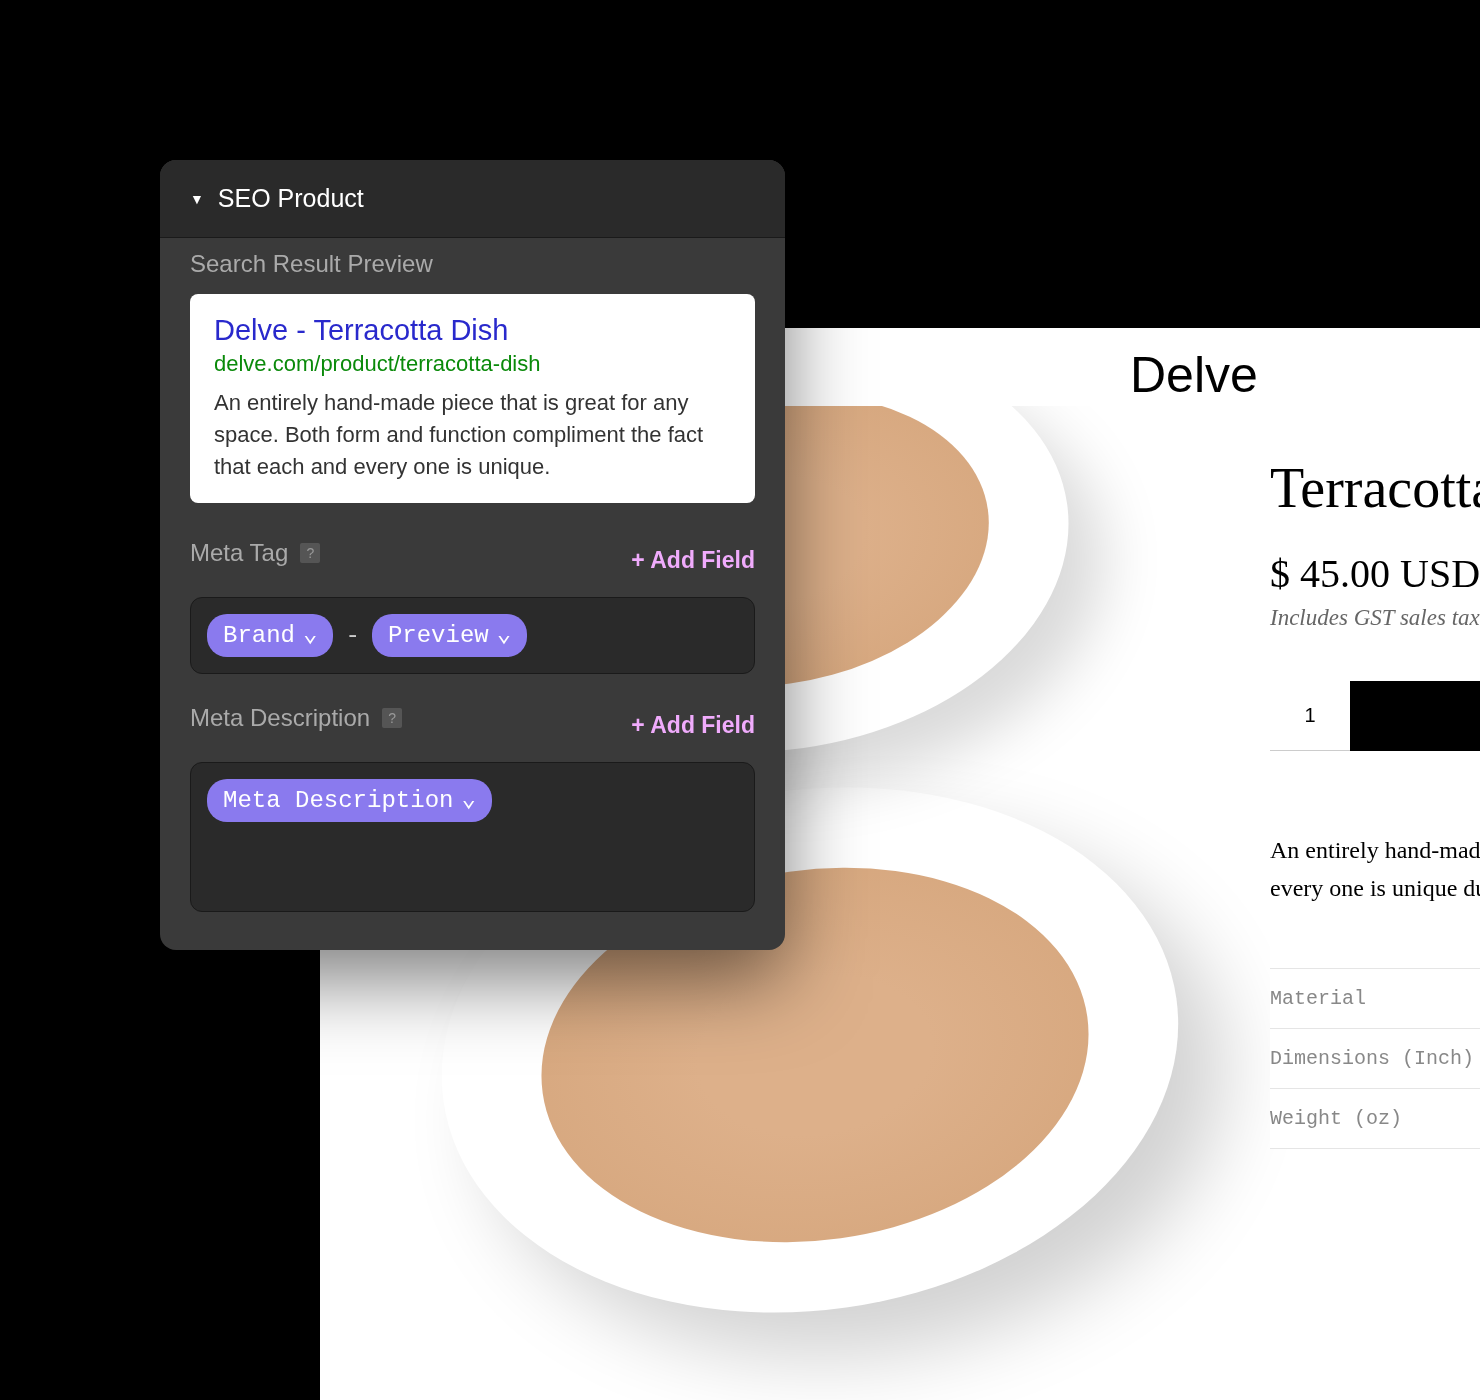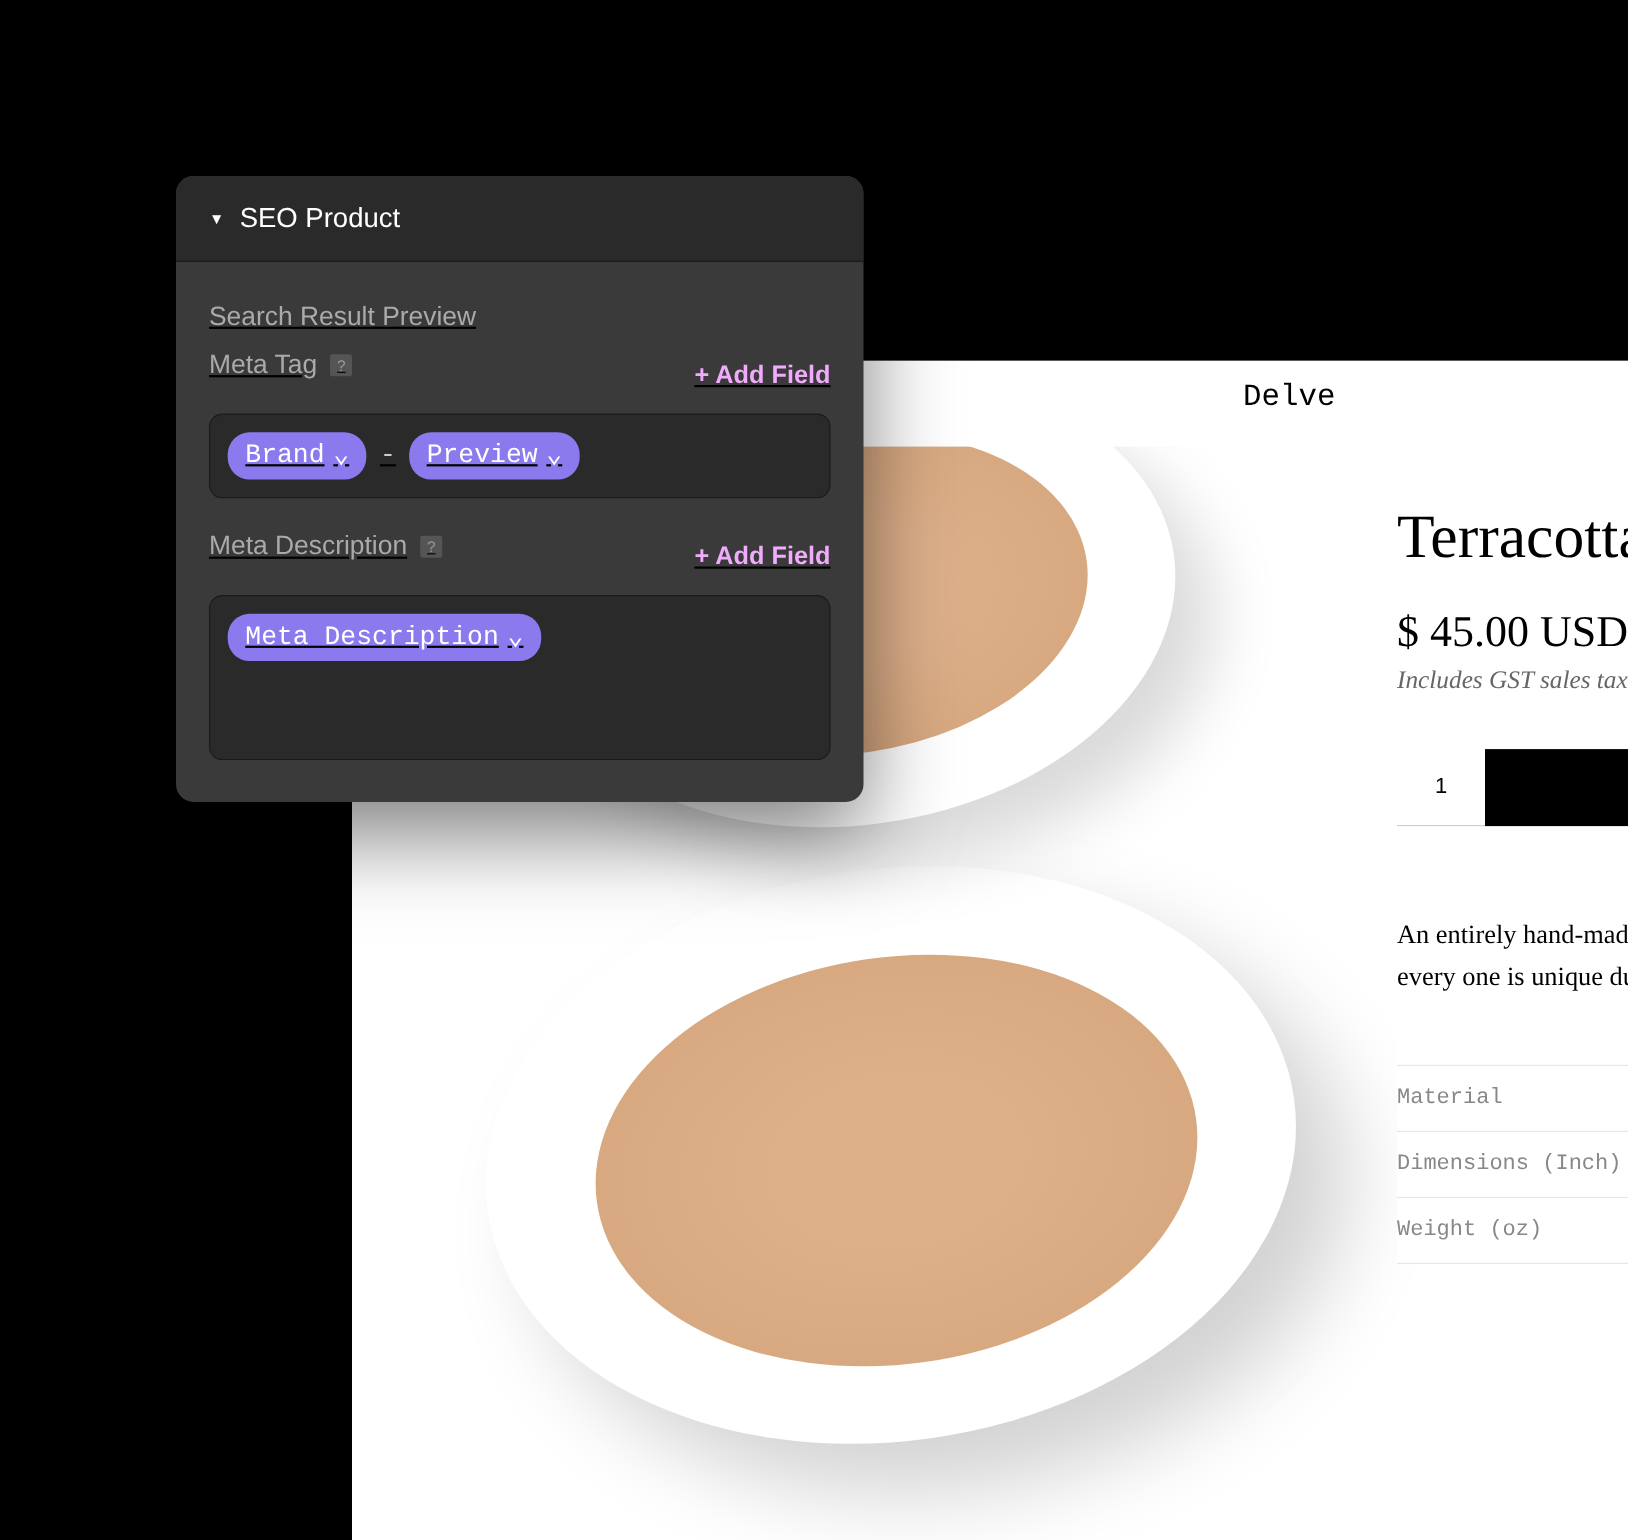--- a/index.html
+++ b/index.html
@@ -32,22 +32,22 @@
       top: 328px;
       width: 1200px;
       height: 78px;
       background: #fff;
       display: flex;
       align-items: center;
       justify-content: center;
     }
     
     .brand-logo {
-      font-family: Liberation Mono, monospace;
-      font-size: 28px;
+      font-family: Liberation Sans, sans-serif;
+      font-size: 50px;
       font-weight: 400;
       color: #000;
       position: absolute;
       left: 810px;
       top: 18px;
     }
     
     .dish-top {
       position: absolute;
       left: 480px;
@@ -199,22 +199,21 @@
       font-size: 14px;
     }
     
     .seo-title {
       color: #fff;
       font-size: 25px;
       font-weight: 500;
     }
     
     .seo-body {
-      padding: 36px 30px 38px 30px;
-      text-decoration: underline;
+      padding: 12px 30px 38px 30px;
     }
     
     .section-label {
       color: #aaa;
       font-size: 24px;
       font-weight: 400;
       margin-bottom: 16px;
       display: flex;
       align-items: center;
       gap: 12px;
@@ -355,20 +354,25 @@
 <div class="seo-panel">
   <div class="seo-header">
     <span class="collapse-icon">▼</span>
     <span class="seo-title">SEO Product</span>
   </div>
 
   <div class="seo-body">
 
     <div class="section-label">Search Result Preview</div>
 
+    <div class="preview-card">
+      <div class="preview-title">Delve - Terracotta Dish</div>
+      <div class="preview-url">delve.com/product/terracotta-dish</div>
+      <div class="preview-desc">An entirely hand-made piece that is great for any space. Both form and function compliment the fact that each and every one is unique.</div>
+    </div>
 
     <div class="field-section">
       <div class="field-header">
         <div class="section-label">
           <span>Meta Tag</span>
           <span class="help-icon">?</span>
         </div>
         <span class="add-field">+ Add Field</span>
       </div>
       <div class="field-input">

